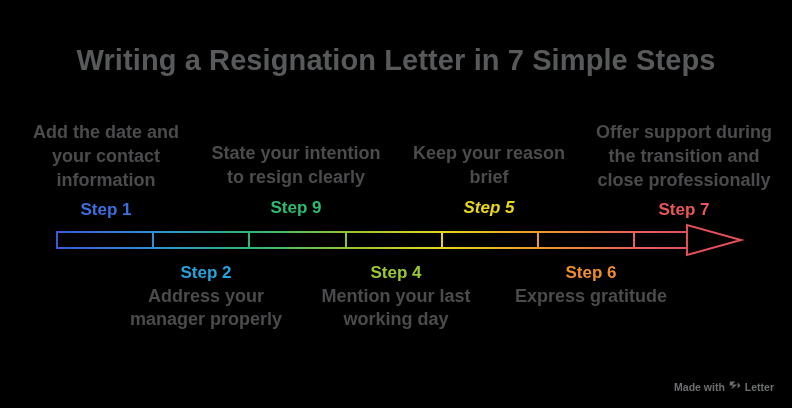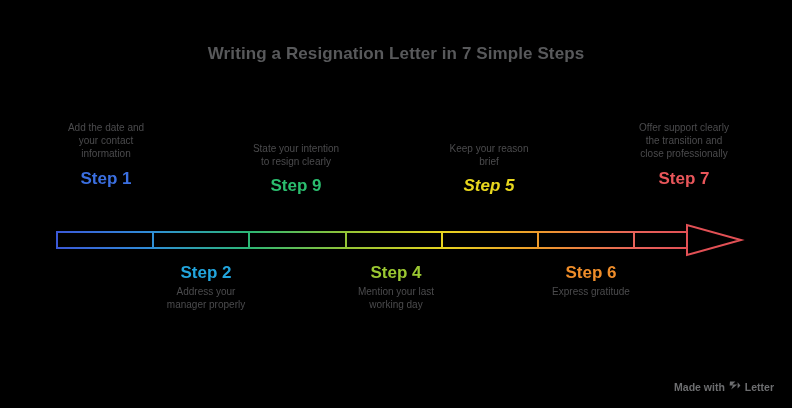--- a/index.html
+++ b/index.html
@@ -18,21 +18,21 @@
     -webkit-font-smoothing: antialiased;
   }
 
   
   #title {
     position: absolute;
     top: 44px;
     left: 0;
     width: 792px;
     text-align: center;
-    font-size: 17px;
+    font-size: 29px;
     font-weight: bold;
     color: #58595b;
     letter-spacing: 0.1px;
     white-space: nowrap;
   }
 
   
   #timeline {
     position: absolute;
     left: 56px;
@@ -47,22 +47,22 @@
     position: absolute;
     text-align: center;
   }
   .step-label {
     font-size: 17px;
     font-weight: bold;
     line-height: 1.1;
     white-space: nowrap;
   }
   .step-desc {
-    font-size: 10px;
-    font-weight: normal;
+    font-size: 18px;
+    font-weight: bold;
     color: #4b4b4d;
     line-height: 1.32;
   }
   
   .group-above .step-desc { margin-bottom: 9px; }
   
   .group-below .step-label { margin-bottom: 2px; }
 
   
   #watermark {
@@ -176,21 +176,21 @@
 
   <div class="step-group group-below" style="left: 501px; top: 264px; width: 180px; text-align: center;">
     <div class="step-label" style="color:#ef8d2a;">Step 6</div>
     <div class="step-desc">
       <div>Express gratitude</div>
     </div>
   </div>
 
   <div class="step-group group-above" style="left: 594px; top: 121px; width: 180px;">
     <div class="step-desc">
-      <div>Offer support clearly</div>
+      <div>Offer support during</div>
       <div>the transition and</div>
       <div>close professionally</div>
     </div>
     <div class="step-label" style="color:#e8565a;">Step 7</div>
   </div>
 
   <div id="watermark">
     <span>Made with</span>
     <span class="mark-icon">
       <svg width="12" height="11" viewBox="0 0 12 11" xmlns="http://www.w3.org/2000/svg">

